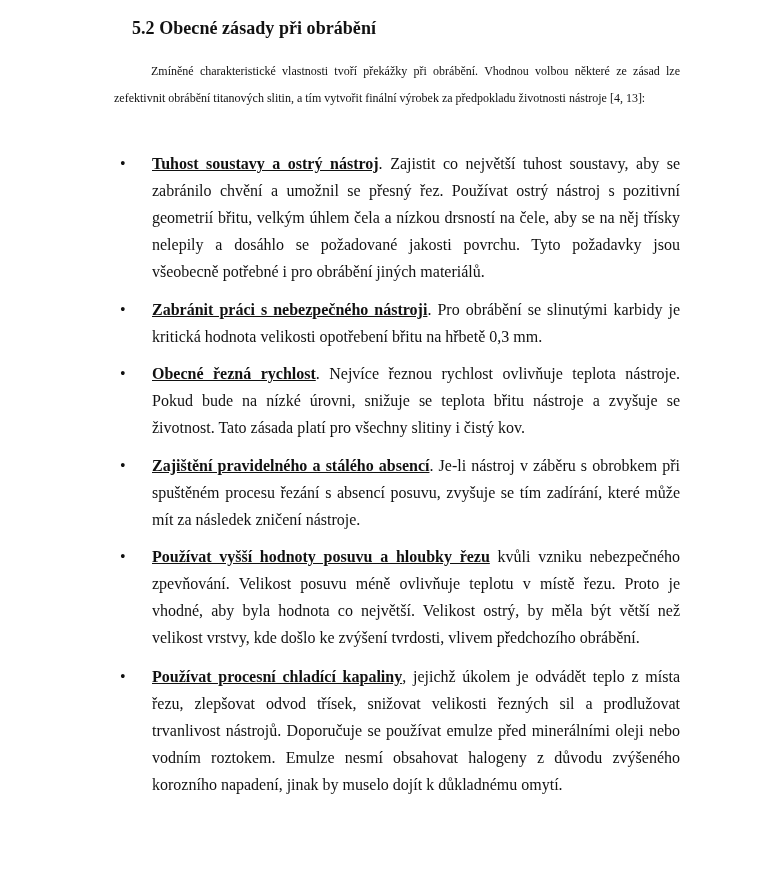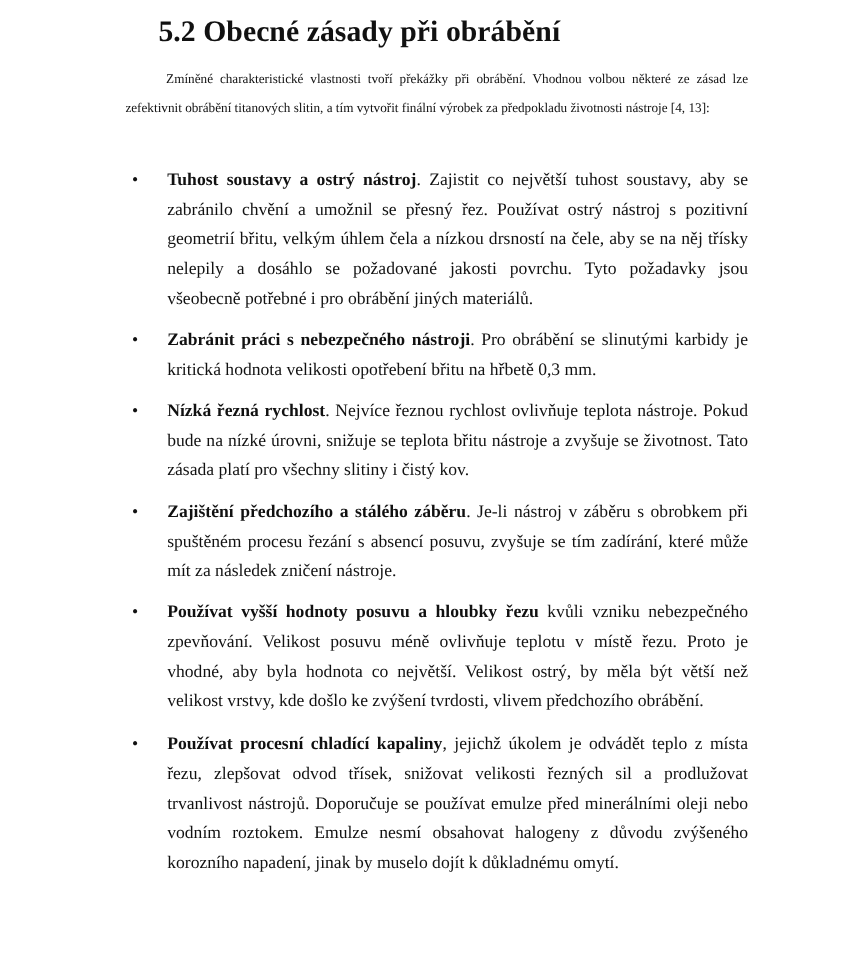--- a/index.html
+++ b/index.html
@@ -2,22 +2,22 @@
 <html><head>
 <meta charset="utf-8">
 <style>
   html, body { margin: 0; padding: 0; background: #ffffff; }
   body {
     width: 772px; height: 871px; position: relative; overflow: hidden;
     font-family: "Liberation Serif", serif; color: #111111;
   }
   .page { position: absolute; left: 0; top: 0; width: 772px; height: 871px; }
   h2.section-title {
-    position: absolute; left: 144px; top: 14px; margin: 0;
-    font-size: 27px; font-weight: bold; letter-spacing: 0.05px;
+    position: absolute; left: 132px; top: 14px; margin: 0;
+    font-size: 18px; font-weight: bold; letter-spacing: 0.05px;
     line-height: 28px;
   }
   p.intro {
     position: absolute; left: 114px; top: 58px; width: 566px; margin: 0;
     font-size: 12px; line-height: 27px; text-align: justify;
     text-indent: 37px;
   }
   ul.points {
     list-style: none; margin: 0; padding: 0;
     position: absolute; left: 114px; width: 566px;
@@ -25,45 +25,45 @@
   ul.points li {
     position: absolute; left: 0; width: 566px;
   }
   .bullet {
     position: absolute; left: 6px; top: 0px; font-size: 16px; line-height: 27px;
   }
   .item-text {
     position: absolute; left: 38px; width: 528px;
     font-size: 16px; line-height: 27px; text-align: justify;
   }
-  .item-text b { font-weight: bold; }
+  .item-text b { font-weight: bold; text-decoration: underline; }
 </style>
 </head>
 <body>
 
 <div class="page">
   <h2 class="section-title">5.2 Obecné zásady při obrábění</h2>
   <p class="intro">Zmíněné charakteristické vlastnosti tvoří překážky při obrábění. Vhodnou volbou některé ze zásad lze zefektivnit obrábění titanových slitin, a tím vytvořit finální výrobek za předpokladu životnosti nástroje [4, 13]:</p>
 
   <ul class="points" style="top:0;">
     <li style="top:150px;">
       <span class="bullet">•</span>
       <div class="item-text"><b>Tuhost soustavy a ostrý nástroj</b><span>. Zajistit co největší tuhost soustavy, aby se zabránilo chvění a umožnil se přesný řez. Používat ostrý nástroj s pozitivní geometrií břitu, velkým úhlem čela a nízkou drsností na čele, aby se na něj třísky nelepily a dosáhlo se požadované jakosti povrchu. Tyto požadavky jsou všeobecně potřebné i pro obrábění jiných materiálů.</span></div>
     </li>
     <li style="top:296px;">
       <span class="bullet">•</span>
       <div class="item-text"><b>Zabránit práci s nebezpečného nástroji</b><span>. Pro obrábění se slinutými karbidy je kritická hodnota velikosti opotřebení břitu na hřbetě 0,3 mm.</span></div>
     </li>
     <li style="top:360px;">
       <span class="bullet">•</span>
-      <div class="item-text"><b>Nízká řezná rychlost</b><span>. Nejvíce řeznou rychlost ovlivňuje teplota nástroje. Pokud bude na nízké úrovni, snižuje se teplota břitu nástroje a zvyšuje se životnost. Tato zásada platí pro všechny slitiny i čistý kov.</span></div>
+      <div class="item-text"><b>Obecné řezná rychlost</b><span>. Nejvíce řeznou rychlost ovlivňuje teplota nástroje. Pokud bude na nízké úrovni, snižuje se teplota břitu nástroje a zvyšuje se životnost. Tato zásada platí pro všechny slitiny i čistý kov.</span></div>
     </li>
     <li style="top:452px;">
       <span class="bullet">•</span>
-      <div class="item-text"><b>Zajištění předchozího a stálého záběru</b><span>. Je-li nástroj v záběru s obrobkem při spuštěném procesu řezání s absencí posuvu, zvyšuje se tím zadírání, které může mít za následek zničení nástroje.</span></div>
+      <div class="item-text"><b>Zajištění pravidelného a stálého absencí</b><span>. Je-li nástroj v záběru s obrobkem při spuštěném procesu řezání s absencí posuvu, zvyšuje se tím zadírání, které může mít za následek zničení nástroje.</span></div>
     </li>
     <li style="top:543px;">
       <span class="bullet">•</span>
       <div class="item-text"><b>Používat vyšší hodnoty posuvu a hloubky řezu</b><span> kvůli vzniku nebezpečného zpevňování. Velikost posuvu méně ovlivňuje teplotu v místě řezu. Proto je vhodné, aby byla hodnota co největší. Velikost ostrý, by měla být větší než velikost vrstvy, kde došlo ke zvýšení tvrdosti, vlivem předchozího obrábění.</span></div>
     </li>
     <li style="top:663px;">
       <span class="bullet">•</span>
       <div class="item-text"><b>Používat procesní chladící kapaliny</b><span>, jejichž úkolem je odvádět teplo z místa řezu, zlepšovat odvod třísek, snižovat velikosti řezných sil a prodlužovat trvanlivost nástrojů. Doporučuje se používat emulze před minerálními oleji nebo vodním roztokem. Emulze nesmí obsahovat halogeny z důvodu zvýšeného korozního napadení, jinak by muselo dojít k důkladnému omytí.</span></div>
     </li>
   </ul>

